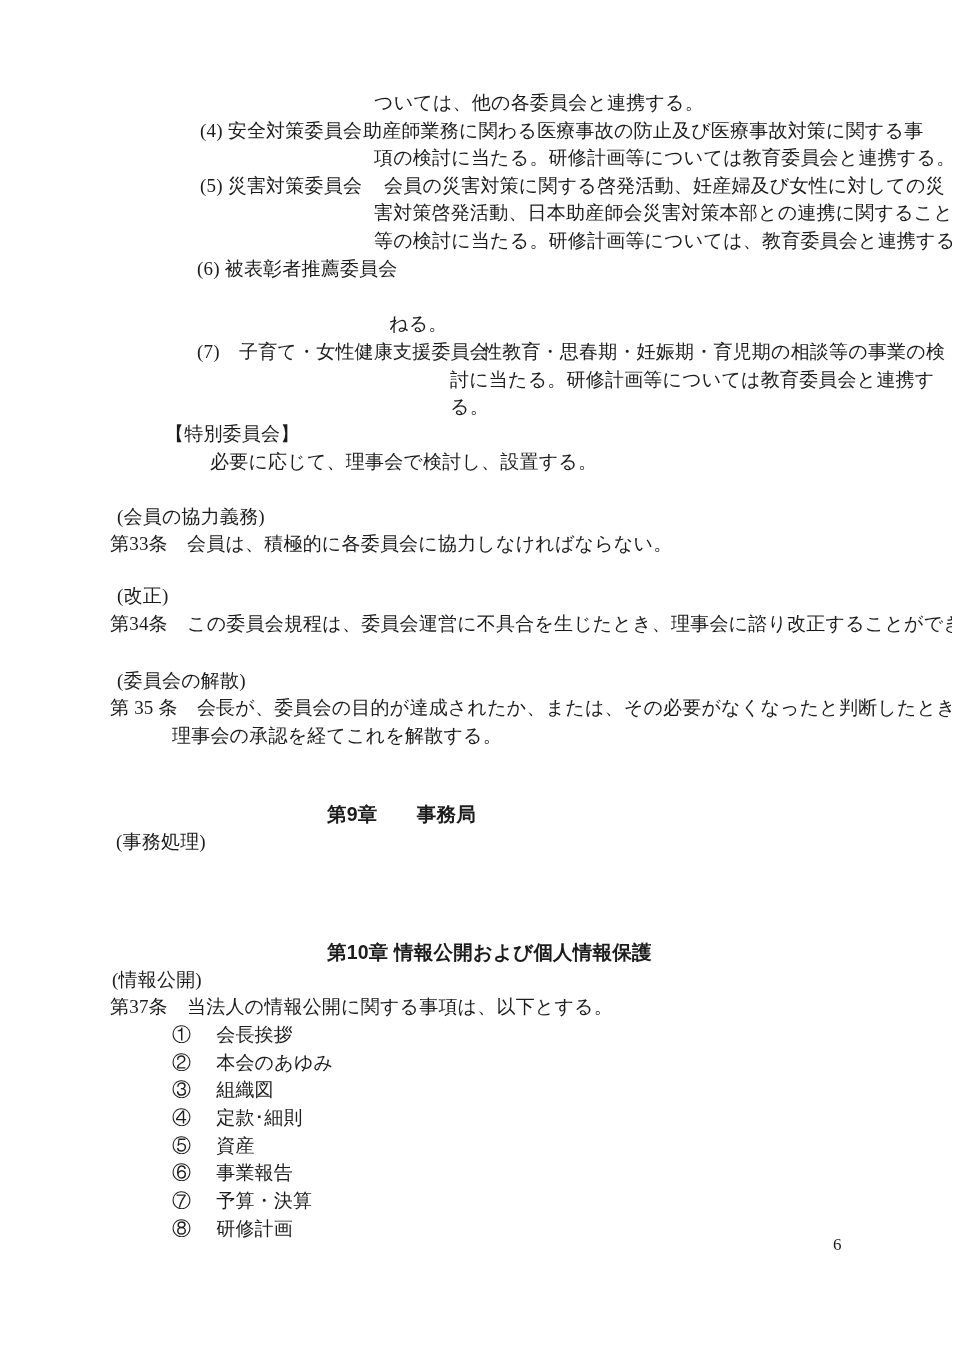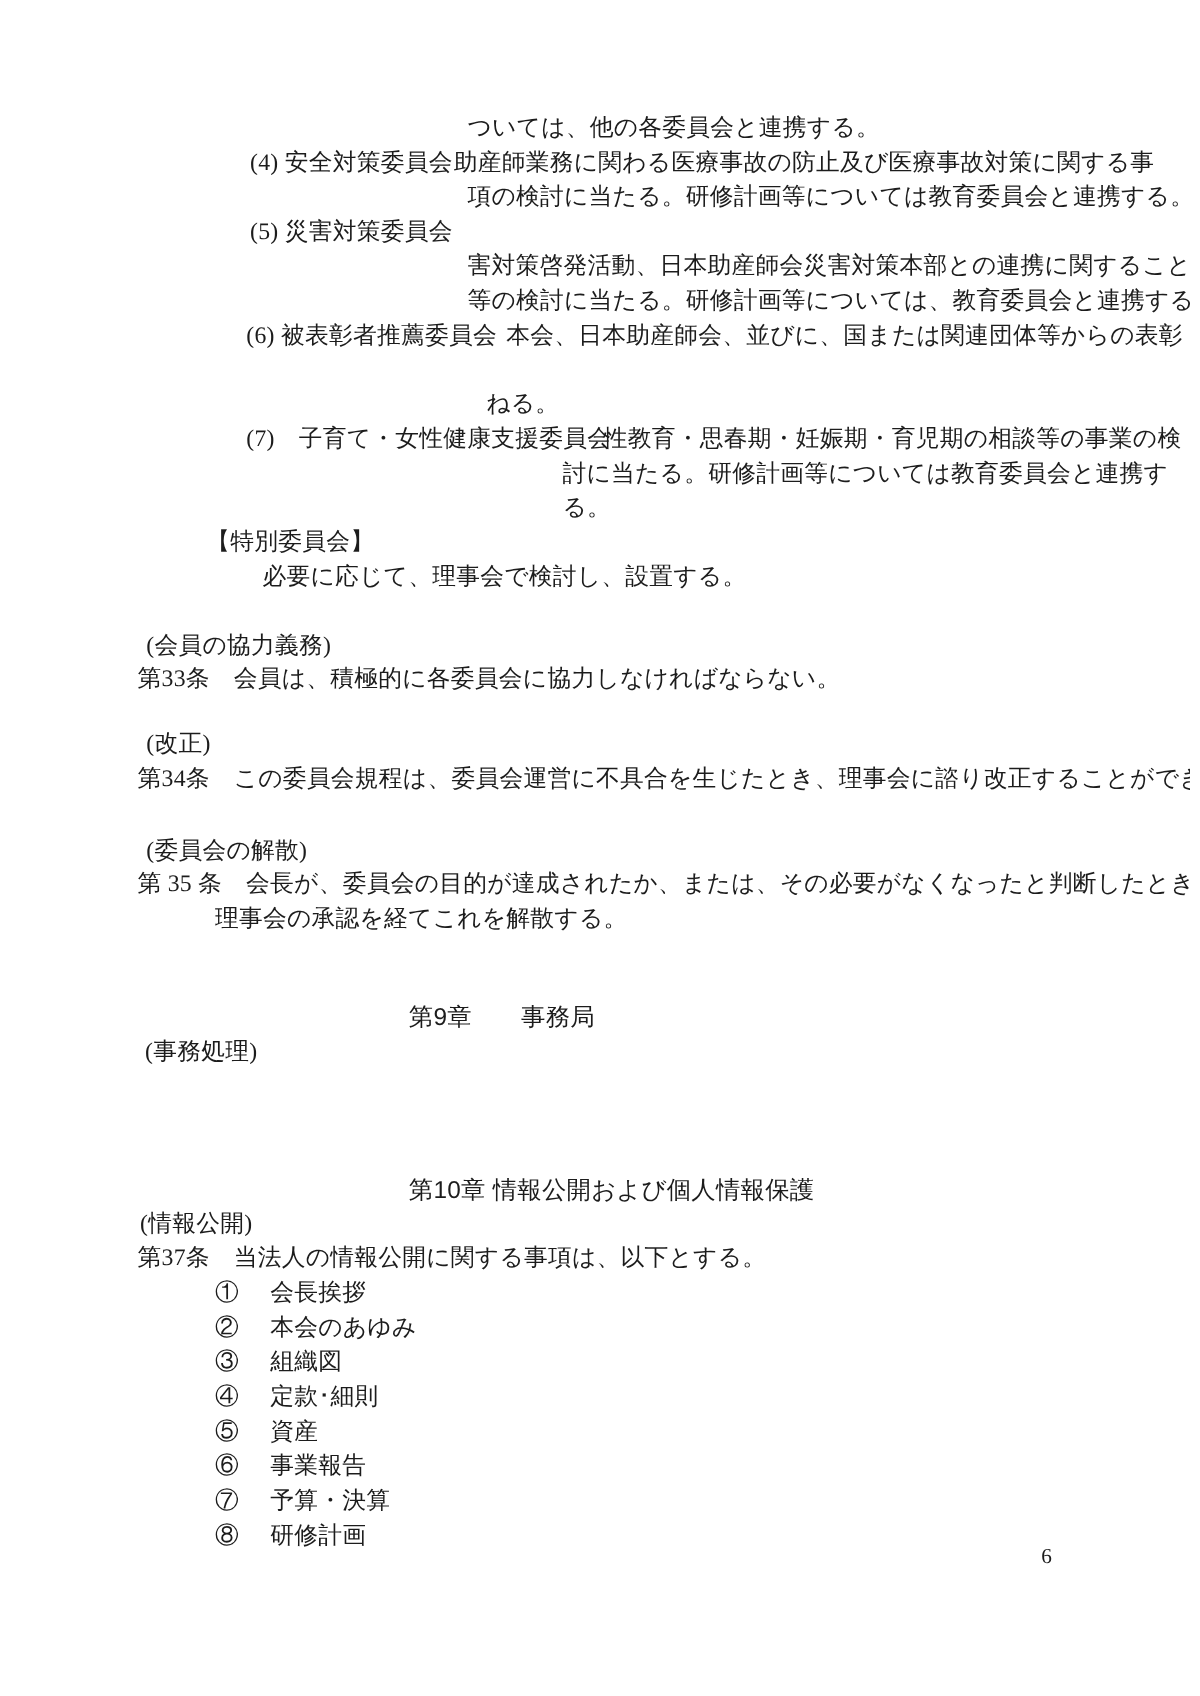--- a/index.html
+++ b/index.html
@@ -15,43 +15,43 @@
   }
   .ln {
     position: absolute;
     white-space: pre;
     font-size: 19px;
     line-height: 1.15;
     letter-spacing: 0.2px;
   }
   .chapter-heading {
     font-family: "Liberation Sans", "DejaVu Sans", sans-serif;
-    font-weight: normal;
+    font-weight: bold;
     font-size: 19.5px;
   }
   .circled-item .item-label { margin-left: 25px; }
   .page-number { font-size: 17px; }
 </style>
 </head>
 <body>
 
 <div class="page">
 
   <div class="ln" style="top:92px;left:374px">ついては、他の各委員会と連携する。</div>
 
   <div class="ln" style="top:120px;left:200px">(4) 安全対策委員会</div>
   <div class="ln" style="top:120px;left:363px">助産師業務に関わる医療事故の防止及び医療事故対策に関する事</div>
   <div class="ln" style="top:147px;left:374px">項の検討に当たる。研修計画等については教育委員会と連携する。</div>
 
   <div class="ln" style="top:175px;left:200px">(5) 災害対策委員会</div>
+  <div class="ln" style="top:175px;left:384px">会員の災害対策に関する啓発活動、妊産婦及び女性に対しての災</div>
   <div class="ln" style="top:202px;left:374px">害対策啓発活動、日本助産師会災害対策本部との連携に関すること</div>
   <div class="ln" style="top:230px;left:374px">等の検討に当たる。研修計画等については、教育委員会と連携する。</div>
 
   <div class="ln" style="top:258px;left:197px">(6) 被表彰者推薦委員会</div>
-  <div class="ln" style="top:258px;left:405px">本会、日本助産師会、並びに、国または関連団体等からの表彰</div>
   <div class="ln" style="top:313px;left:389px">ねる。</div>
 
   <div class="ln" style="top:341px;left:197px">(7)　子育て・女性健康支援委員会</div>
   <div class="ln" style="top:341px;left:483px">性教育・思春期・妊娠期・育児期の相談等の事業の検</div>
   <div class="ln" style="top:369px;left:450px">討に当たる。研修計画等については教育委員会と連携す</div>
   <div class="ln" style="top:396px;left:450px">る。</div>
 
   <div class="ln" style="top:423px;left:165px">【特別委員会】</div>
   <div class="ln" style="top:451px;left:210px">必要に応じて、理事会で検討し、設置する。</div>
 

